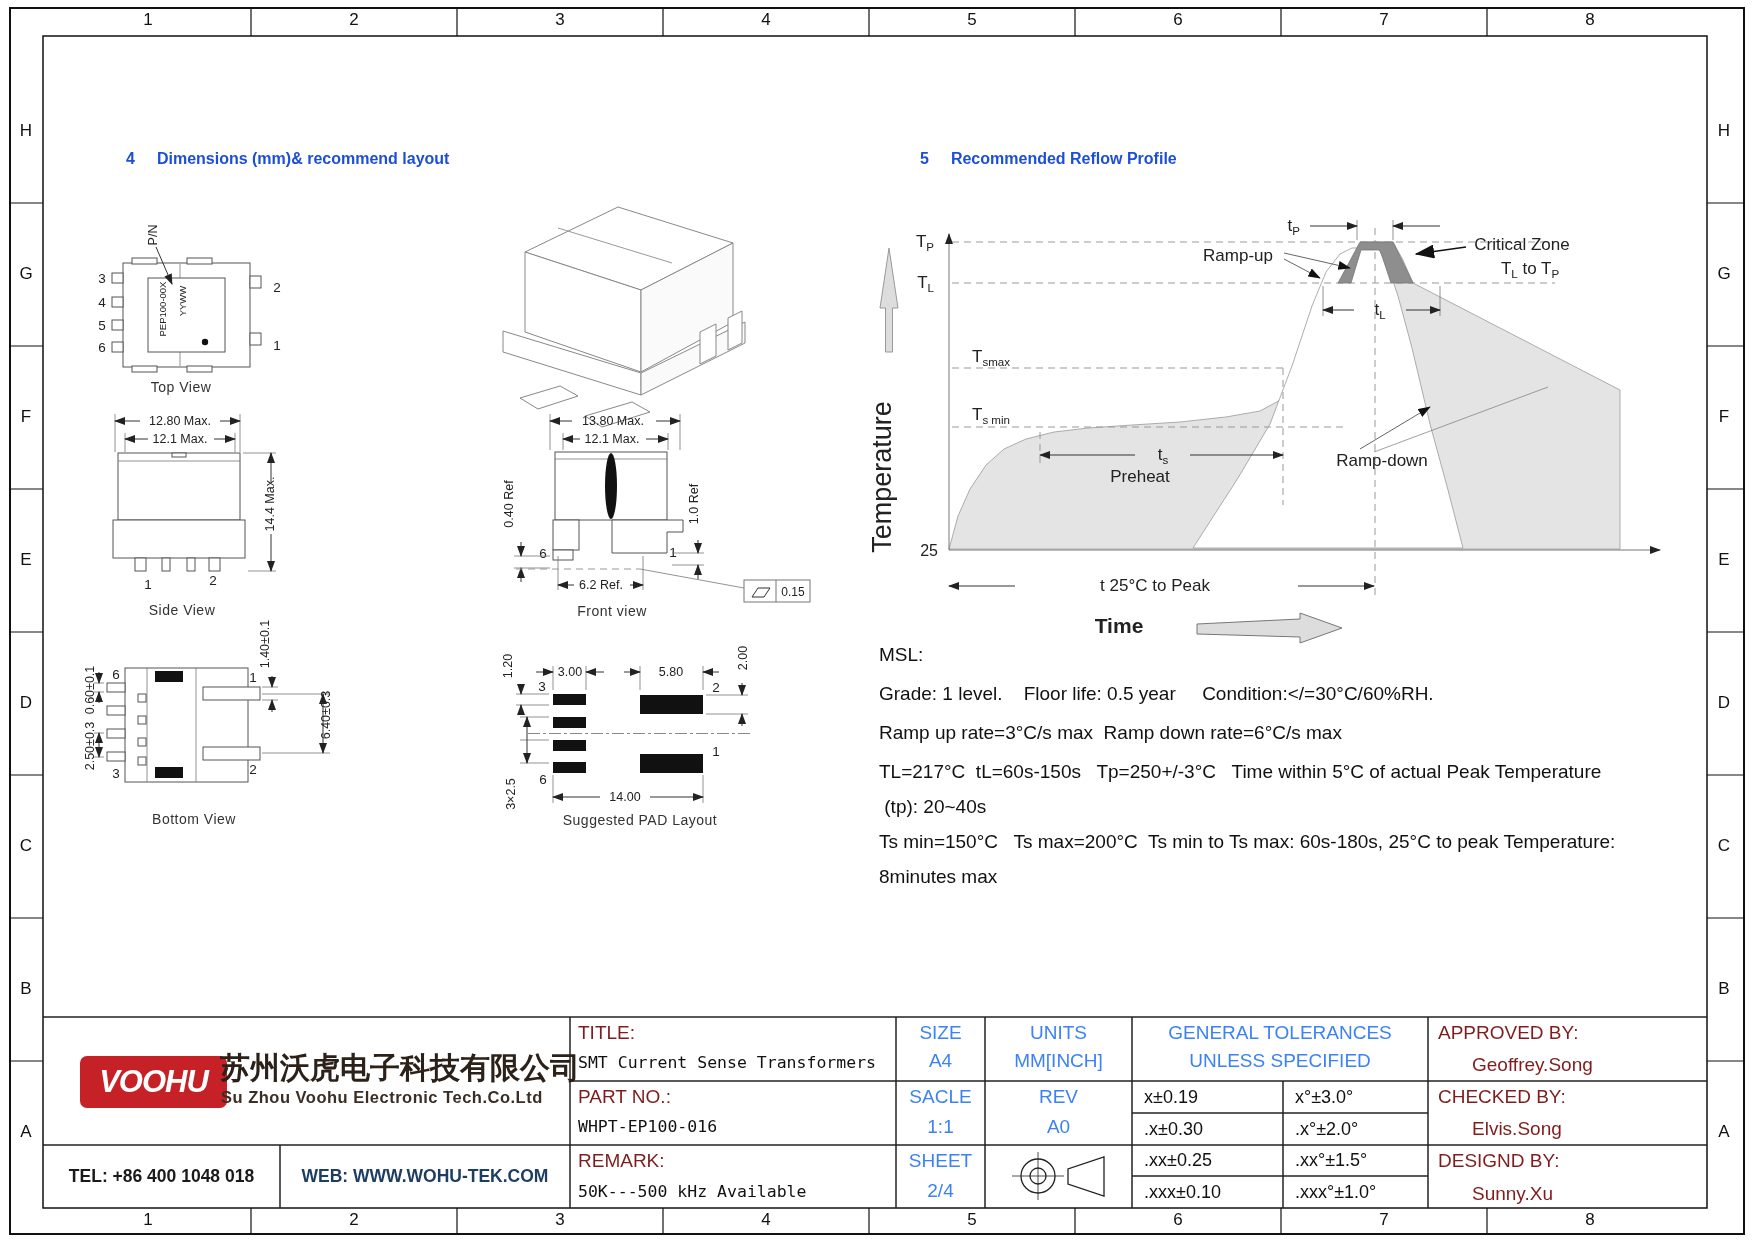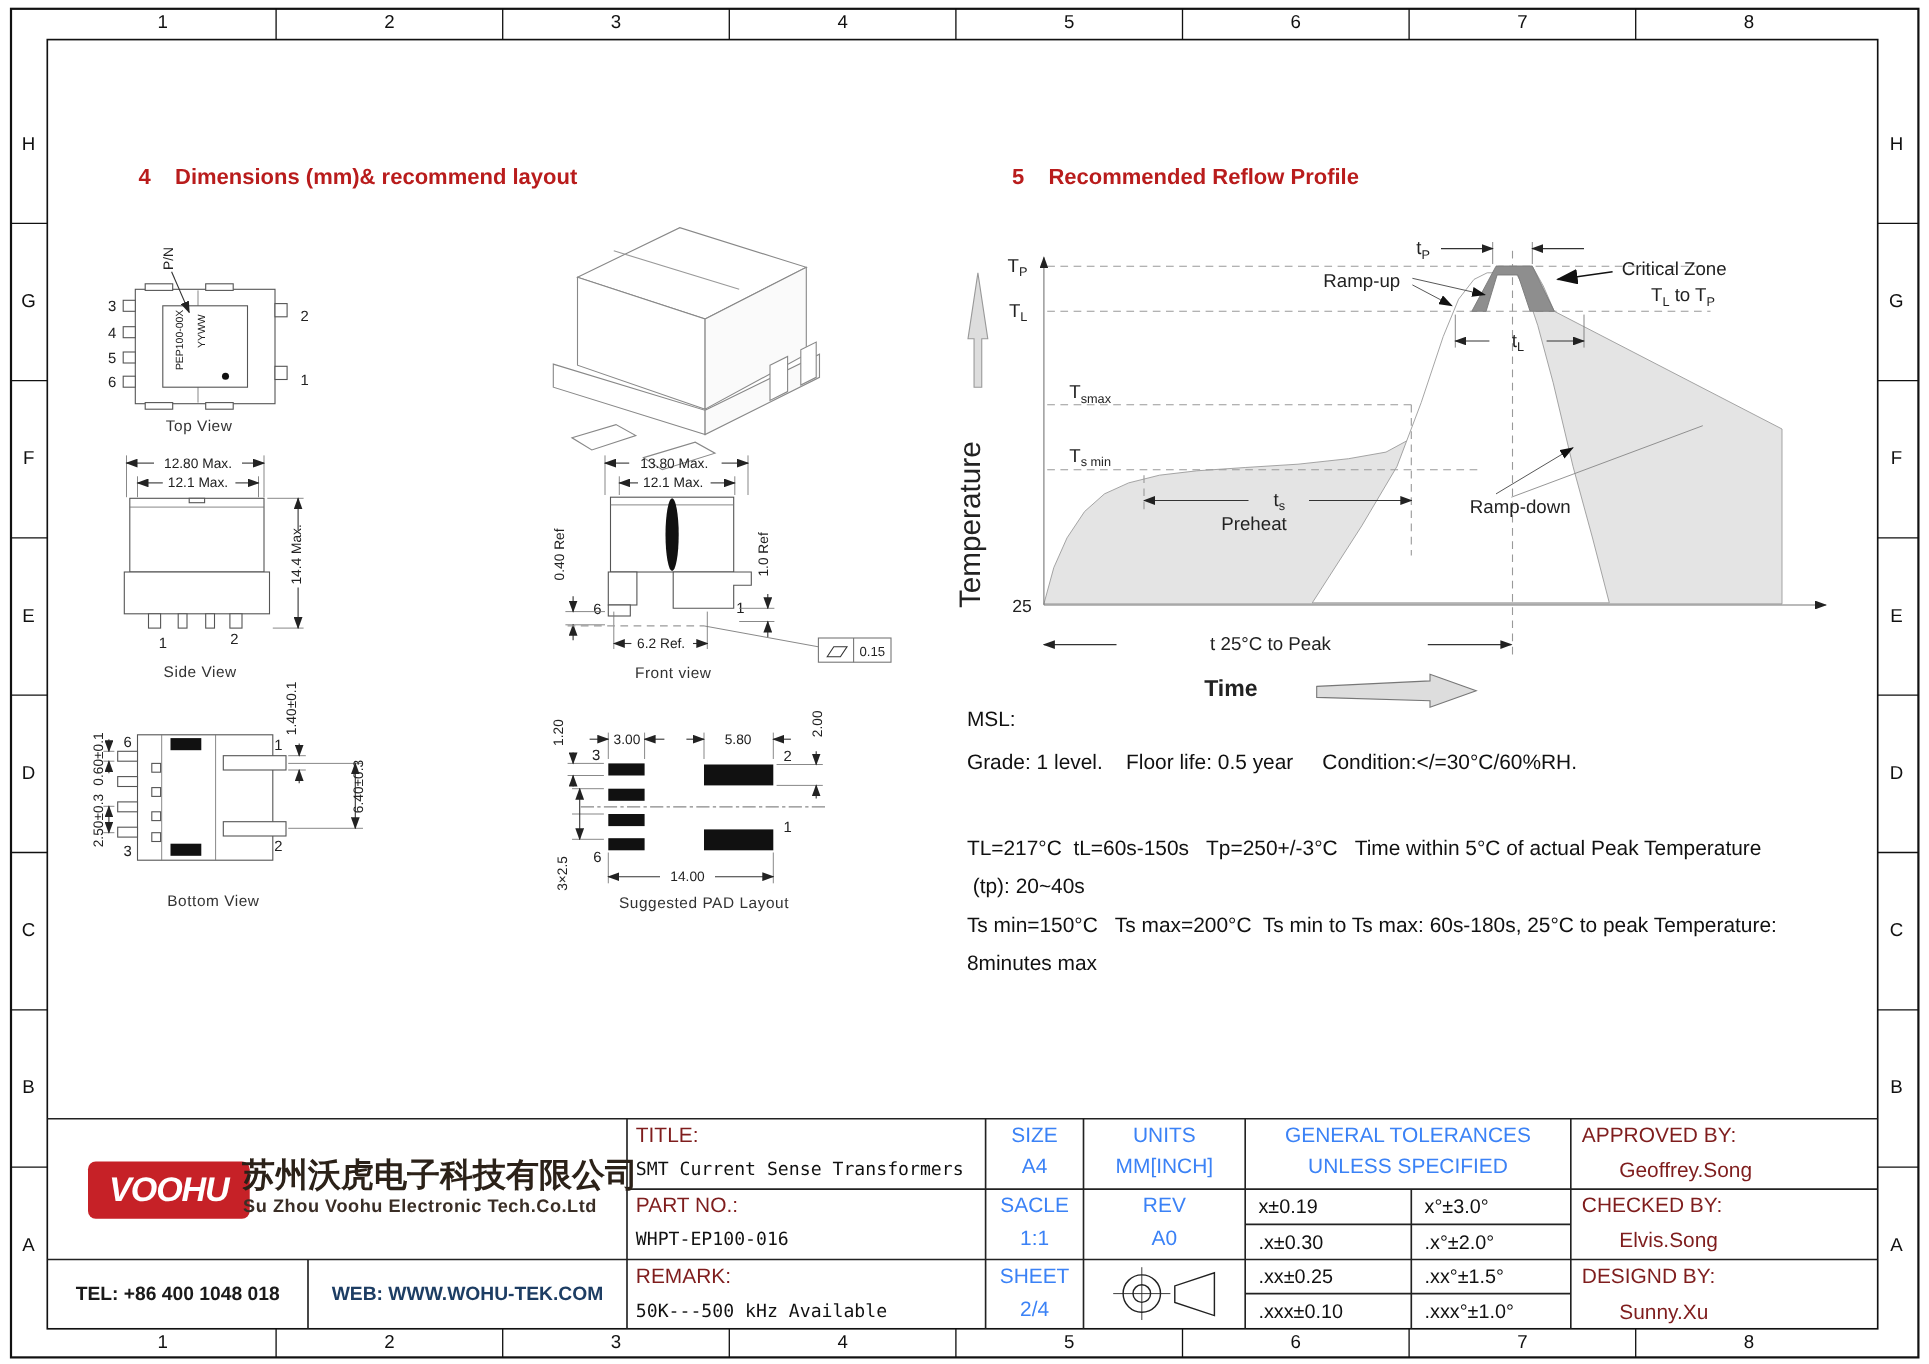--- a/index.html
+++ b/index.html
@@ -2,21 +2,21 @@
 <html><head>
 <meta charset="utf-8">
 <style>
   html,body{margin:0;padding:0;background:#fff;}
   .sheet{position:relative;width:1754px;height:1240px;background:#fff;overflow:hidden;
          font-family:"Liberation Sans",sans-serif;color:#111;}
   .abs{position:absolute;}
   .gridnum{width:40px;font-size:17px;color:#111;text-align:center;}
   .gridrow{width:32px;font-size:17px;color:#111;text-align:center;}
   .badge{border:1px solid #444;font-size:21px;line-height:1.55;text-align:center;color:#111;}
-  .h4{font-size:20px;font-weight:bold;color:#b91c1c;white-space:pre;text-align:right;}
+  .h4{font-size:16px;font-weight:bold;color:#1d4ed8;white-space:pre;text-align:right;}
   .msl{font-size:19px;color:#111;white-space:pre;}
   .tb-label{font-size:19px;color:#7f1d1d;white-space:nowrap;}
   .tb-val-mono{font-family:"DejaVu Sans Mono",monospace;font-size:16.5px;color:#111;white-space:nowrap;}
   .tb-c{font-size:19px;color:#3b82f6;text-align:center;white-space:nowrap;}
   .tol{font-size:18px;color:#111;white-space:nowrap;}
   .logo-box{background:#c62127;border-radius:7px;display:flex;align-items:center;justify-content:center;margin-left:16px;}
   .logo-text{color:#fff;font-size:31px;font-weight:bold;font-style:italic;letter-spacing:-1px;}
   .cn{font-size:30px;font-weight:bold;color:#2b2118;white-space:nowrap;}
   .en{font-size:16.5px;font-weight:bold;color:#3a2e26;white-space:nowrap;letter-spacing:.5px;}
   .tel{font-size:17.5px;font-weight:bold;color:#1a1a1a;text-align:center;}
@@ -410,20 +410,21 @@
   <div class="abs gridrow" style="left:1708px;top:836px">C</div>
   <div class="abs gridrow" style="left:1708px;top:979px">B</div>
   <div class="abs gridrow" style="left:1708px;top:1122px">A</div>
 
 
   <div class="abs h4" style="left:126px;top:150px"><span>4</span><span style="display:inline-block;width:22px"></span><span>Dimensions (mm)&amp; recommend layout</span></div>
   <div class="abs h4" style="left:920px;top:150px"><span>5</span><span style="display:inline-block;width:22px"></span><span>Recommended Reflow Profile</span></div>
 
   <div class="abs msl" style="left:879px;top:644px">MSL:</div>
   <div class="abs msl" style="left:879px;top:683px">Grade: 1 level.    Floor life: 0.5 year     Condition:&lt;/=30°C/60%RH.</div>
+  <div class="abs msl" style="left:879px;top:722px">Ramp up rate=3°C/s max  Ramp down rate=6°C/s max</div>
   <div class="abs msl" style="left:879px;top:761px">TL=217°C  tL=60s-150s   Tp=250+/-3°C   Time within 5°C of actual Peak Temperature</div>
   <div class="abs msl" style="left:879px;top:796px"> (tp): 20~40s</div>
   <div class="abs msl" style="left:879px;top:831px">Ts min=150°C   Ts max=200°C  Ts min to Ts max: 60s-180s, 25°C to peak Temperature:</div>
   <div class="abs msl" style="left:879px;top:866px">8minutes max</div>
 
   <div class="abs logo-box" style="left:64px;top:1056px;width:147px;height:52px">
     <span class="logo-text">VOOHU</span>
   </div>
   <div class="abs cn" style="left:220px;top:1048px">苏州沃虎电子科技有限公司</div>
   <div class="abs en" style="left:221px;top:1088px">Su Zhou Voohu Electronic Tech.Co.Ltd</div>

